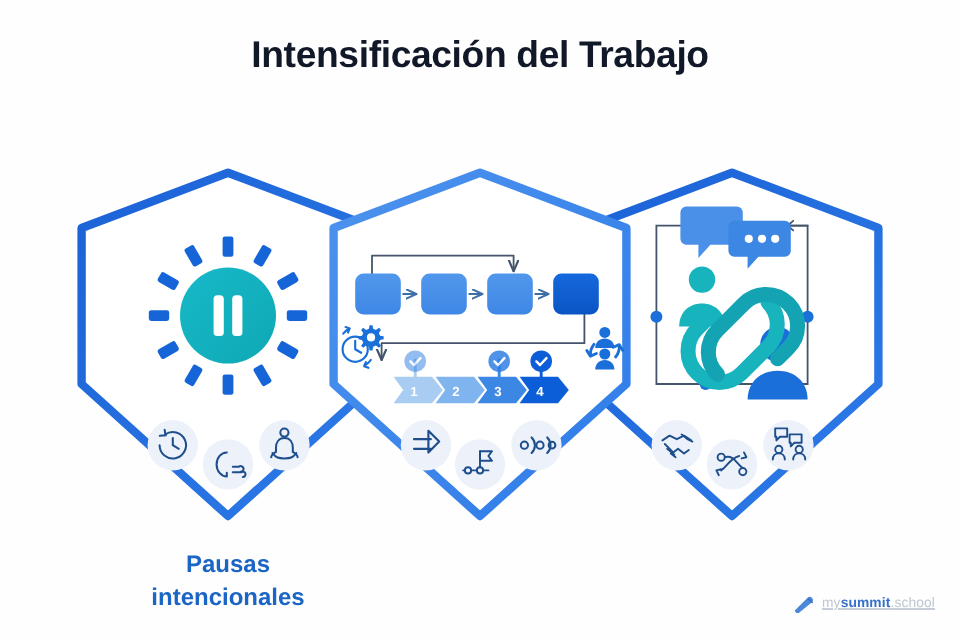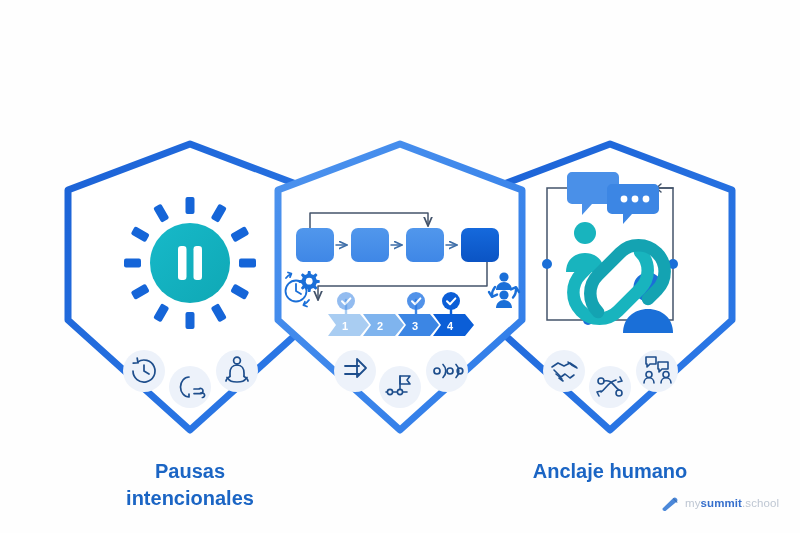--- a/index.html
+++ b/index.html
@@ -58,30 +58,32 @@
     display: flex;
     align-items: center;
     gap: 5px;
     opacity: 0.92;
   }
   #wm-text {
     font-size: 11.5px;
     color: #9aa6b8;
     letter-spacing: 0.1px;
     white-space: nowrap;
+    text-decoration: underline;
   }
   #wm-text .wm-strong { color: #2563C8; font-weight: bold; }
   #wm-text .wm-soft { color: #b9c2cf; }
 </style>
 </head>
 <body>
 
 <div id="stage">
 
   <div id="title">
+    <span class="tline">Intensificación del Trabajo</span>
   </div>
 
   <svg id="svgroot" width="800" height="533" viewBox="0 0 800 533">
     <defs>
       <linearGradient id="gradShieldA" x1="0" y1="0" x2="1" y2="1">
         <stop offset="0%" stop-color="#1B62D6"></stop>
         <stop offset="100%" stop-color="#2E7BE8"></stop>
       </linearGradient>
       <linearGradient id="gradShieldB" x1="0" y1="0" x2="1" y2="1">
         <stop offset="0%" stop-color="#4D93EE"></stop>
@@ -373,21 +375,20 @@
             <path d="M456,364.5 a9,9 0 0 1 0,13"></path>
             <circle cx="460" cy="371" r="2.8"></circle>
           </g>
         </g>
       </g>
     </g>
   </svg>
 
   <div class="panel-label" id="label-0">Pausas
 intencionales</div>
-  <div class="panel-label" id="label-2">Anclaje humano</div>
 
   <div id="watermark">
     <svg width="20" height="16" viewBox="0 0 20 16">
       <path d="M2.5,13.5 L13,3.2 a2.6,2.6 0 0 1 3.9,3.4 L6.4,15.2 a2.2,2.2 0 0 1 -3.9,-1.7 z" fill="#3D7FD6"></path>
       <path d="M13.6,3.9 L16.9,7.1" stroke="#2C63B0" stroke-width="1.2" stroke-linecap="round"></path>
     </svg>
     <div id="wm-text"><span class="wm-soft">my</span><span class="wm-strong">summit</span><span class="wm-soft">.school</span></div>
   </div>
 
 </div>

